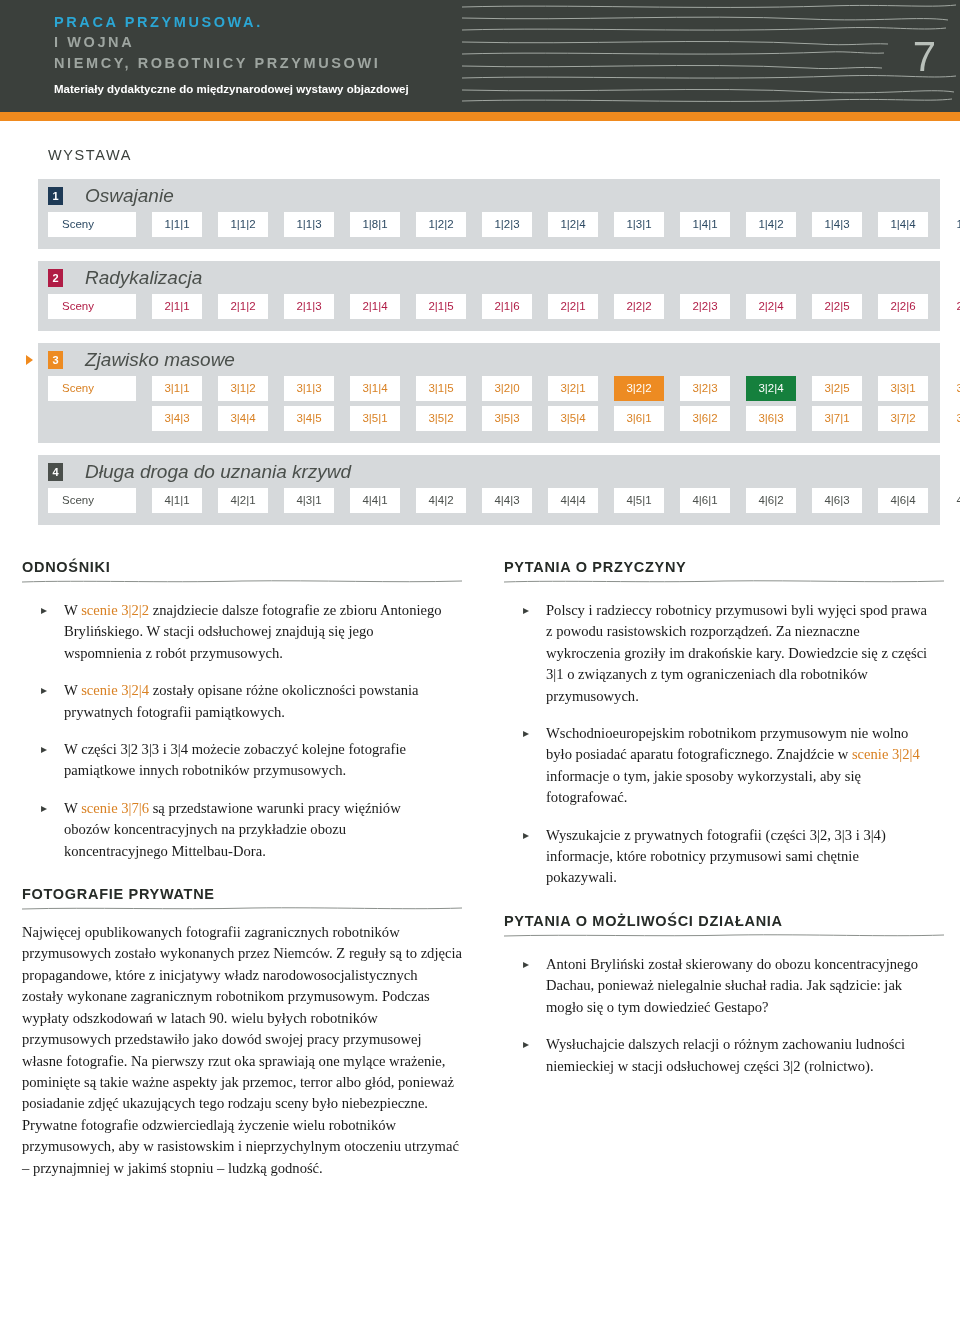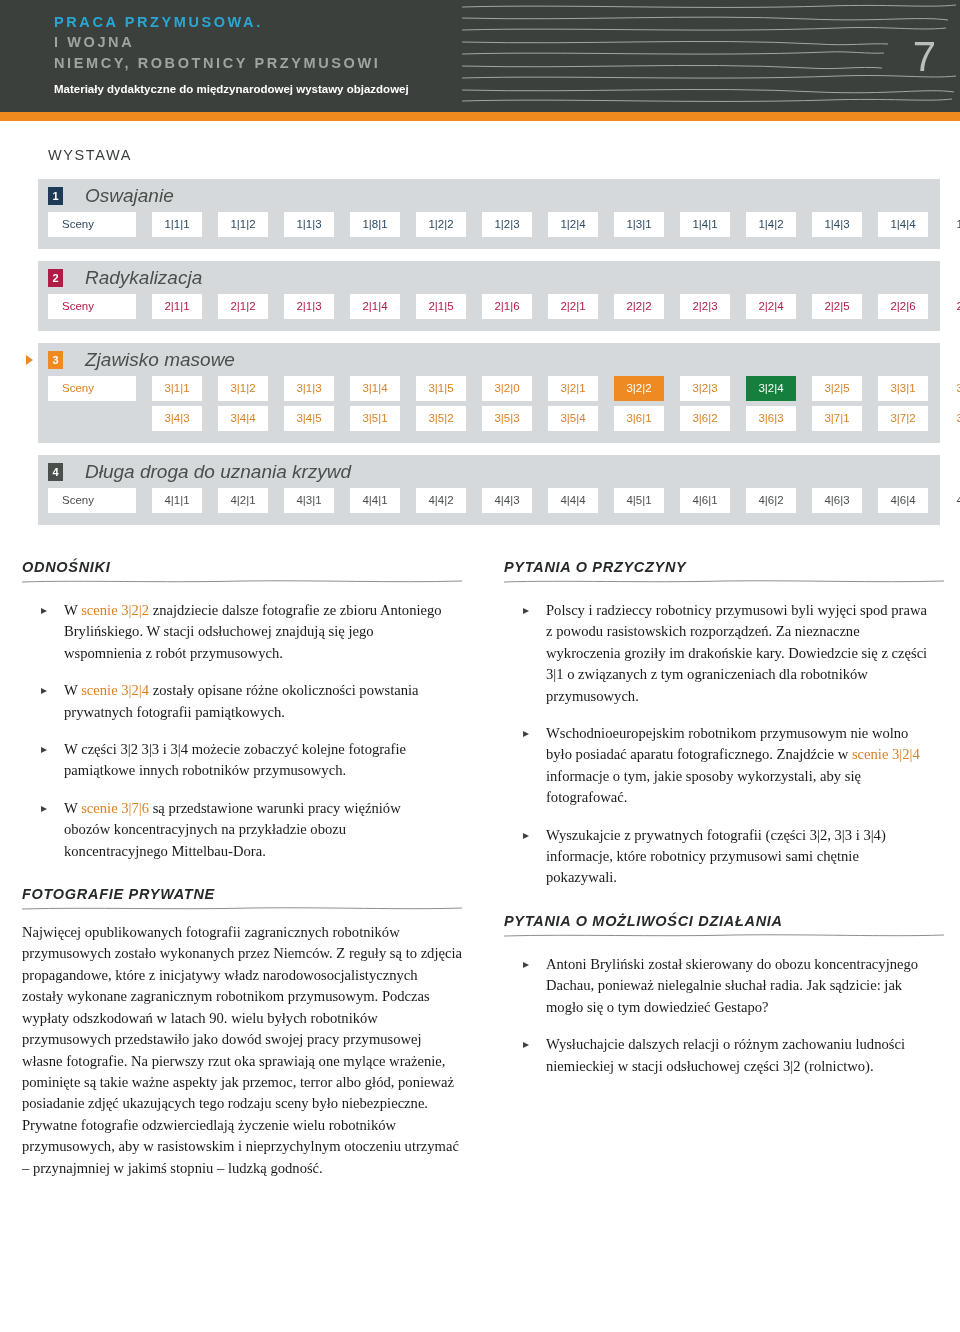--- a/index.html
+++ b/index.html
@@ -171,21 +171,20 @@
     gap: 42px;
     padding: 22px 20px 0 22px;
   }
   .col { width: 440px; }
   .sec-title {
     font-size: 14.5px;
     font-weight: bold;
     letter-spacing: 0.7px;
     color: #262b27;
     margin: 0 0 4px 0;
-    font-style: italic;
   }
   .rule {
     height: 5px;
     margin-bottom: 11px;
     overflow: hidden;
   }
   .rule svg { display: block; }
   .sec-title.spaced { margin-top: 24px; }
 
   .body-text {

